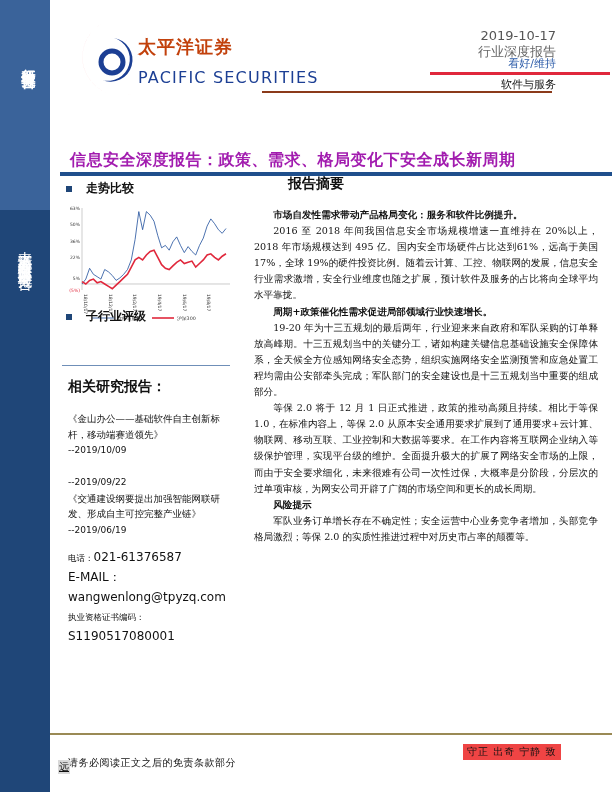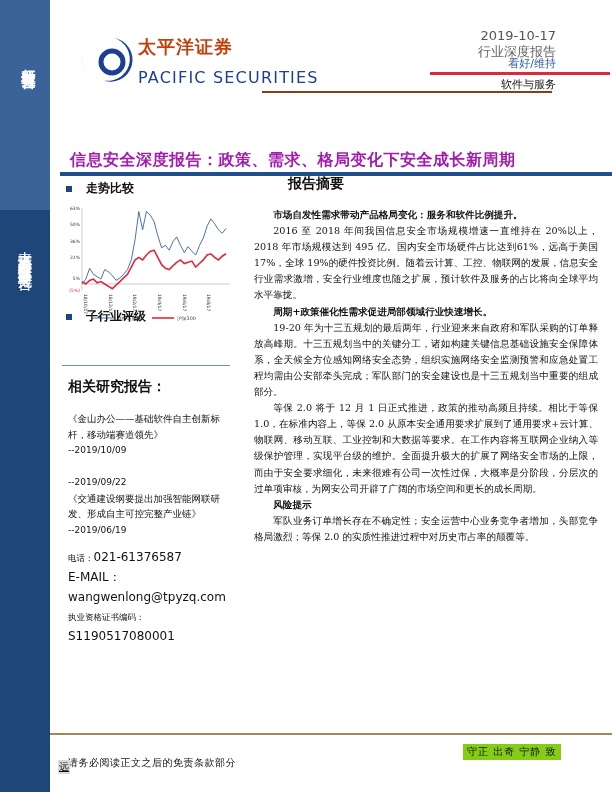--- a/index.html
+++ b/index.html
@@ -54,21 +54,21 @@
   .analyst .mono { font-family: "DejaVu Sans", sans-serif; font-size: 12px; }
 
   
   .summary-title { position: absolute; left: 252px; top: 175px; font-size: 14px; font-weight: bold; margin-left: 36px; }
   .body { position: absolute; left: 254px; top: 207px; width: 344px; font-size: 9.6px; line-height: 16.1px; text-align: justify; }
   .body p { text-indent: 2em; }
   .body p.h { font-weight: bold; }
 
   
   .footer-line { position: absolute; left: 50px; top: 733px; width: 562px; height: 2px; background: #9a8a55; }
-  .slogan { position: absolute; left: 463px; top: 744px; background: #84cc16; font-size: 10px; padding: 1px 4px; letter-spacing: 1px; }
+  .slogan { position: absolute; left: 463px; top: 744px; background: #ef4444; font-size: 10px; padding: 1px 4px; letter-spacing: 1px; }
   .disclaimer { position: absolute; left: 68px; top: 756px; font-size: 10px; letter-spacing: 0.5px; }
   .disclaimer2 { position: absolute; left: 58px; top: 760px; font-size: 10px; background: #d9d9d9; text-decoration: underline; padding: 0 1px; }
 </style>
 </head>
 <body>
 
 <div class="sidebar">
   <div class="sidebar-top"></div>
   <div class="vtext top">行业研究报告</div>
   <div class="vtext mid">太平洋证券股份有限公司证券研究报告</div>

